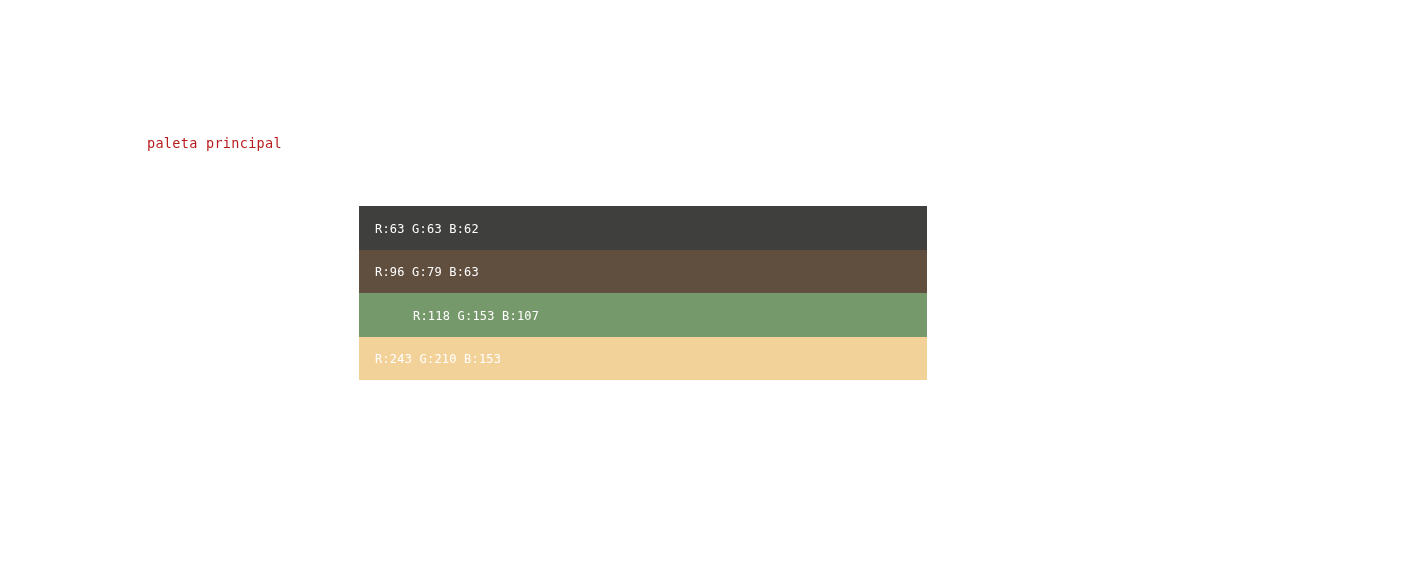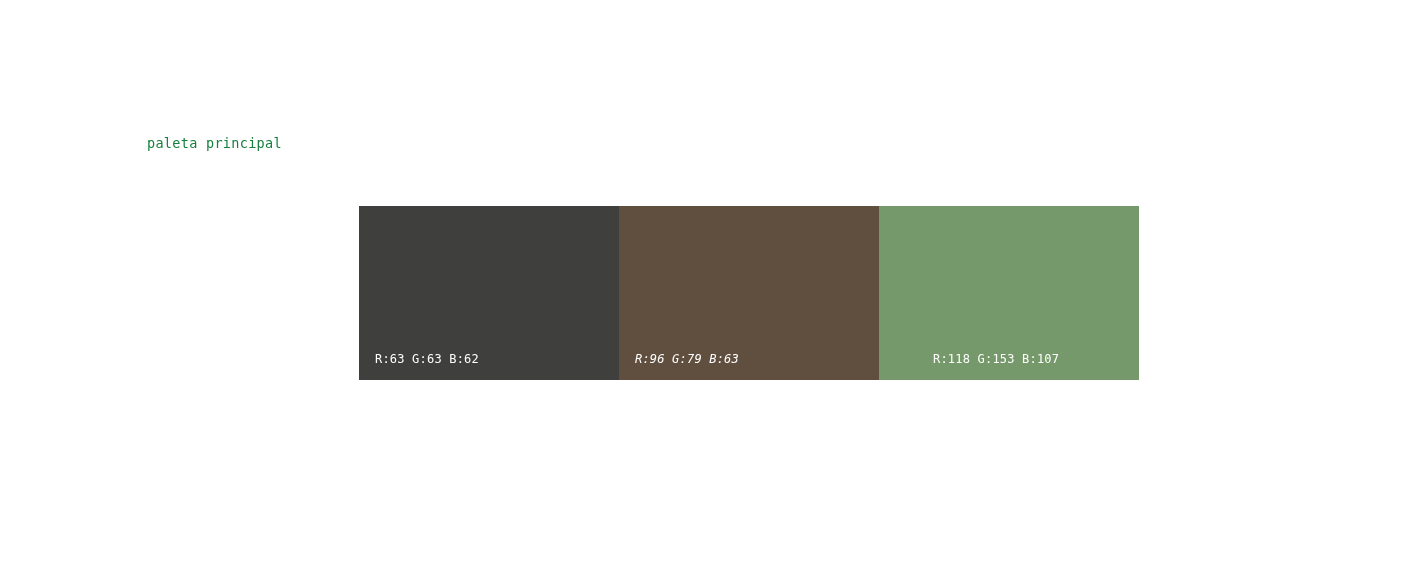--- a/index.html
+++ b/index.html
@@ -32,24 +32,24 @@
     line-height: 18px;
     letter-spacing: 0.3px;
     color: #1a1a1a;
     white-space: nowrap;
   }
 
   #palette-strip {
     position: absolute;
     left: 359px;
     top: 206px;
-    width: 780px;
+    width: 568px;
     height: 174px;
     display: flex;
-    flex-direction: row;
+    flex-direction: column;
     align-items: stretch;
   }
 
   .swatch {
     flex: 1 1 0;
     position: relative;
     display: flex;
     align-items: flex-end;
     justify-content: flex-start;
     overflow: hidden;
@@ -64,32 +64,35 @@
     white-space: nowrap;
     padding-left: 16px;
     padding-bottom: 14px;
   }
 </style>
 </head>
 <body style="background-color: rgb(255, 255, 255);">
 
 <div id="canvas" style="background-color: rgb(255, 255, 255);">
 
-  <div id="palette-title" style="color: #15803d;">paleta principal</div>
+  <div id="palette-title" style="color: #b91c1c;">paleta principal</div>
 
   <div id="palette-strip">
 
     <div class="swatch" style="background-color: rgb(63, 63, 62);">
       <span class="swatch-label" style="color: rgb(255, 255, 255);">R:63 G:63 B:62</span>
     </div>
 
     <div class="swatch" style="background-color: rgb(96, 79, 63);">
-      <span class="swatch-label" style="color: rgb(255, 255, 255); font-style: italic;">R:96 G:79 B:63</span>
+      <span class="swatch-label" style="color: rgb(255, 255, 255);">R:96 G:79 B:63</span>
     </div>
 
     <div class="swatch" style="background-color: rgb(118, 153, 107);">
       <span class="swatch-label" style="color: rgb(255, 255, 255); margin-left: 38px;">R:118 G:153 B:107</span>
     </div>
 
+    <div class="swatch" style="background-color: rgb(243, 210, 153);">
+      <span class="swatch-label" style="color: rgb(255, 255, 255);">R:243 G:210 B:153</span>
+    </div>
 
   </div>
 
 </div>
 
 </body></html>

